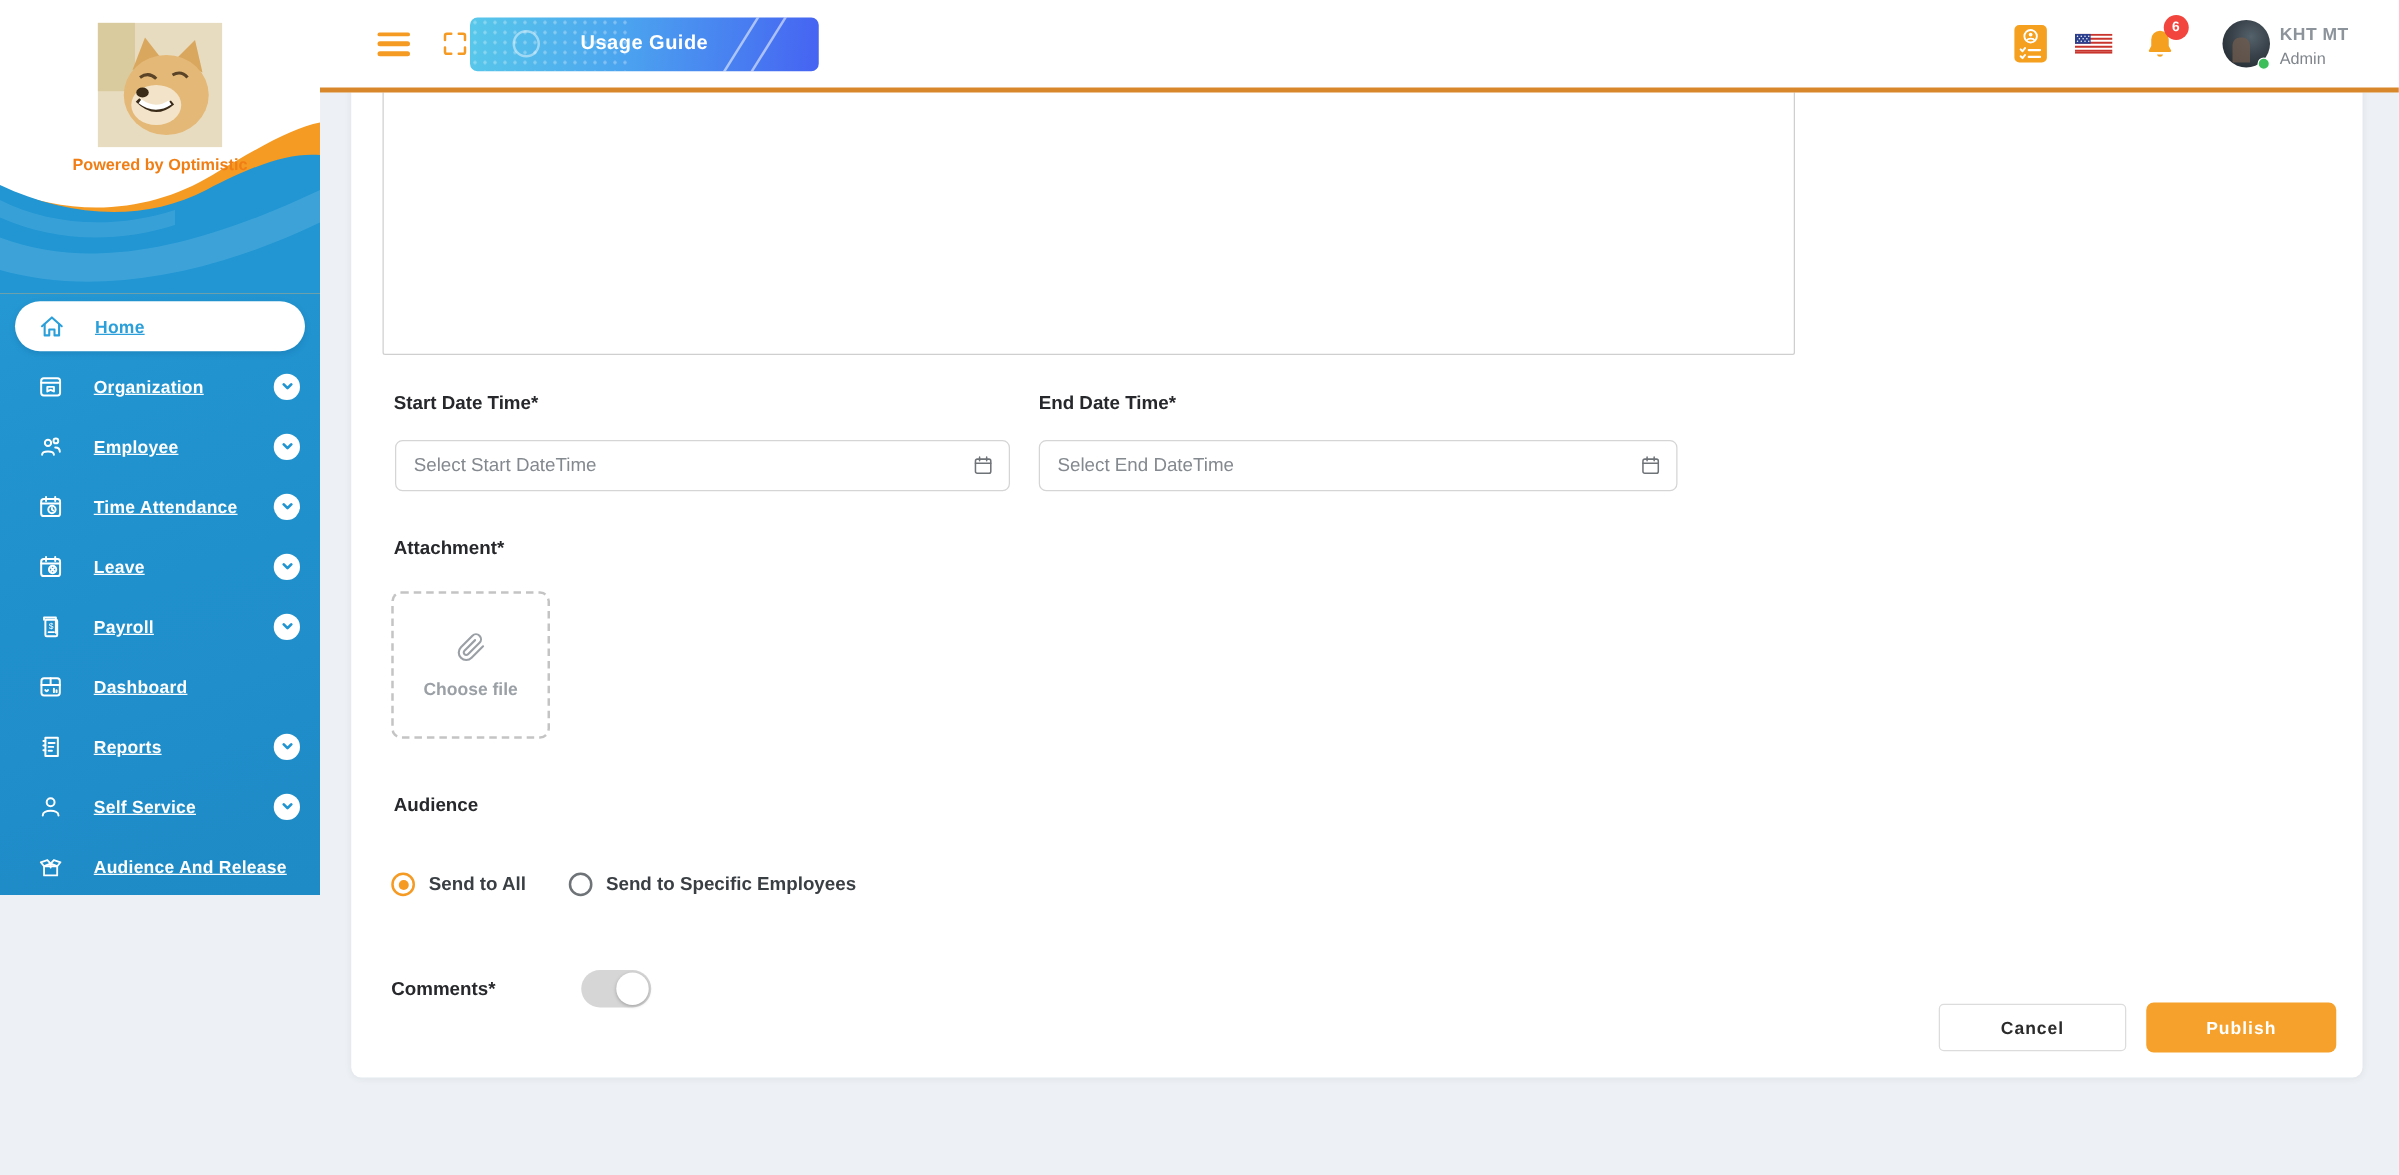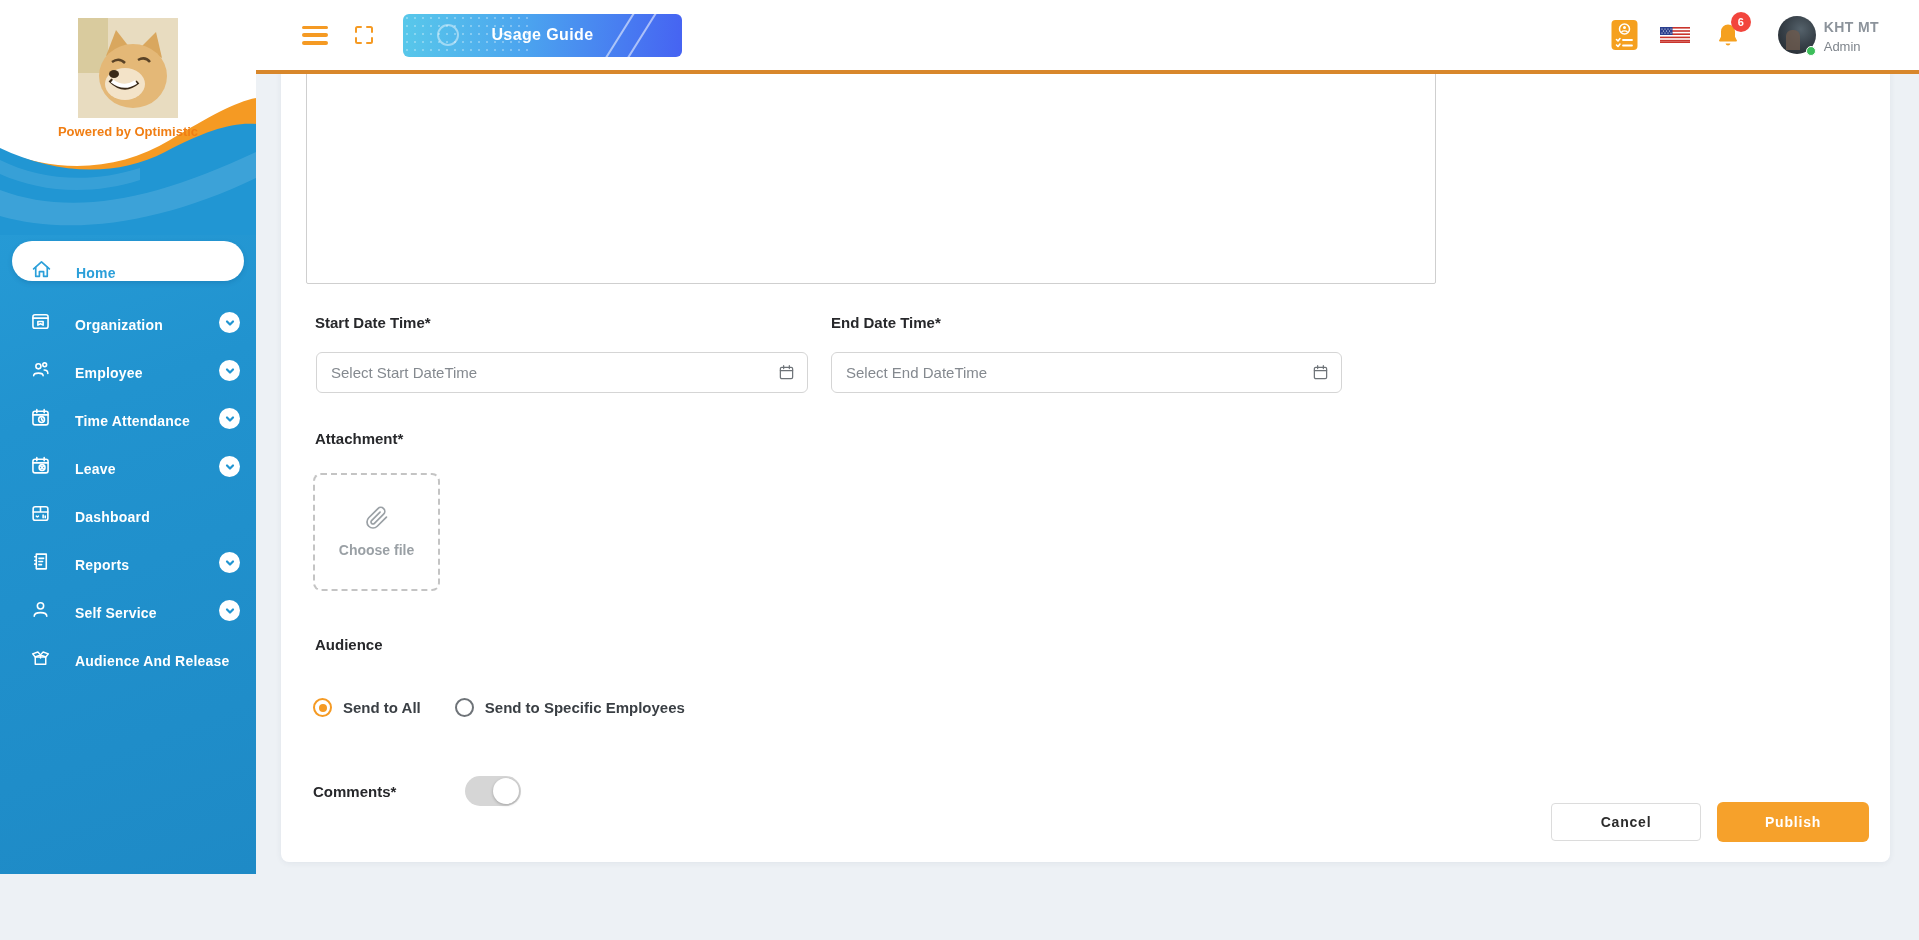--- a/index.html
+++ b/index.html
@@ -1,43 +1,43 @@
 <!DOCTYPE html>
 <html><head>
 <meta charset="utf-8">
 <style>
   * { margin:0; padding:0; box-sizing:border-box; }
   html,body { width:1919px; height:940px; overflow:hidden;
     font-family:"Liberation Sans", sans-serif; background:#EDF1F5; }
 
   
-  .sidebar { position:absolute; left:0; top:0; width:256px; height:874px;
+  .sidebar { position:absolute; left:0; top:0; width:256px; height:716px;
     background:linear-gradient(160deg,#2BA2DC 0%,#2193CF 45%,#1E8AC6 100%); z-index:6; }
   .sidebar-top { position:absolute; left:0; top:0; width:256px; height:235px; }
   .sidebar-top svg { display:block; }
   .logo-box { position:absolute; left:78px; top:18px; width:100px; height:100px; overflow:hidden; }
   .powered { position:absolute; top:124px; left:0; width:256px; text-align:center;
     color:#F07E14; font-size:13px; font-weight:700; }
   .nav { position:absolute; top:237px; left:0; width:256px; display:flex; flex-direction:column; }
-  .nav-item { height:48px; display:flex; align-items:flex-end; padding:0 16px 0 28px;
-    color:#FFFFFF; cursor:pointer; }
+  .nav-item { height:48px; display:flex; align-items:center; padding:0 16px 0 28px;
+    color:#FFFFFF; cursor:pointer;text-decoration:underline; }
   .nav-item.active { height:40px; margin:4px 12px; padding:0 14px 0 17px; background:#FFFFFF;
     border-radius:22px; color:#2B9FD9; box-shadow:0 2px 5px rgba(0,60,110,.18); }
   .nav-icon { width:24px; height:24px; display:flex; align-items:center; justify-content:center; flex:none; }
   .nav-label { margin-left:23px; font-size:14px; font-weight:700; letter-spacing:.2px; white-space:nowrap; }
   .chevron-wrap { margin-left:auto; width:21px; height:21px; border-radius:50%; background:#FFFFFF;
     display:flex; align-items:center; justify-content:center; flex:none; }
 
   
   .header { position:absolute; left:256px; top:0; width:1663px; height:74px; background:#FFFFFF;
     border-bottom:4px solid #D8872B; z-index:5; display:flex; align-items:center; padding:0 40px 0 46px; }
   .hamburger { width:26px; height:19px; display:flex; flex-direction:column; justify-content:space-between; cursor:pointer; }
   .hamburger div { height:3.6px; border-radius:2px; background:#F59A23; }
   .expand-btn { margin-left:24px; cursor:pointer; display:flex; }
-  .usage-btn { margin-left:27px; position:relative; width:279px; height:43px; border:none; border-radius:6px;
+  .usage-btn { position:relative; width:279px; height:43px; border:none; border-radius:6px;
     background:linear-gradient(95deg,#58C8EA 0%,#4BA3EF 45%,#4663F2 100%);
     color:#fff; font-family:"Liberation Sans",sans-serif; font-size:16px; font-weight:700; letter-spacing:.4px;
     cursor:pointer; overflow:hidden; }
   .usage-btn .dots { position:absolute; left:0; top:0; width:46%; height:100%;
     background-image:radial-gradient(rgba(255,255,255,.30) 1.2px, transparent 1.4px);
     background-size:8px 8px; }
   .usage-btn .ring { position:absolute; left:34px; top:10px; width:22px; height:22px; border-radius:50%;
     border:2px solid rgba(255,255,255,.45); }
   .usage-btn .stripe1,.usage-btn .stripe2 { position:absolute; top:-12px; width:2px; height:70px;
     background:rgba(255,255,255,.55); transform:rotate(32deg); }
@@ -199,20 +199,36 @@
         </svg>
       </span>
       <span class="nav-label">Leave</span>
       <span class="chevron-wrap">
         <svg width="12" height="12" viewBox="0 0 12 12" fill="none" stroke="#2095D2" stroke-width="2.2" stroke-linecap="round" stroke-linejoin="round">
             <path d="M3 4.5 L6 7.5 L9 4.5"></path>
           </svg>
       </span>
     </div>
 
+    <div class="nav-item">
+      <span class="nav-icon">
+        <svg width="21" height="21" viewBox="0 0 20 20" fill="none" stroke="#fff" stroke-width="1.5" stroke-linecap="round" stroke-linejoin="round">
+          <path d="M5 4.5 V2.8 H14 V14.5"></path>
+            <rect x="6" y="4.5" width="9" height="12.7" rx="1"></rect>
+          <path d="M8.5 14 H12.5"></path>
+            <text x="8.6" y="11.5" font-size="6.5" fill="#fff" stroke="none" font-family="Liberation Sans,sans-serif">$</text>
+        </svg>
+      </span>
+      <span class="nav-label">Payroll</span>
+      <span class="chevron-wrap">
+        <svg width="12" height="12" viewBox="0 0 12 12" fill="none" stroke="#2095D2" stroke-width="2.2" stroke-linecap="round" stroke-linejoin="round">
+            <path d="M3 4.5 L6 7.5 L9 4.5"></path>
+          </svg>
+      </span>
+    </div>
 
     <div class="nav-item">
       <span class="nav-icon">
         <svg width="21" height="21" viewBox="0 0 20 20" fill="none" stroke="#fff" stroke-width="1.5" stroke-linecap="round" stroke-linejoin="round">
           <rect x="3" y="3.5" width="14" height="13" rx="2"></rect>
             <path d="M3 8.5 H17 M10 3.5 V8.5"></path>
           <path d="M6 12.5 q1 1.5 2 0 M12.5 11.5 V14 M14.5 12.5 V14"></path>
         </svg>
       </span>
       <span class="nav-label">Dashboard</span>

